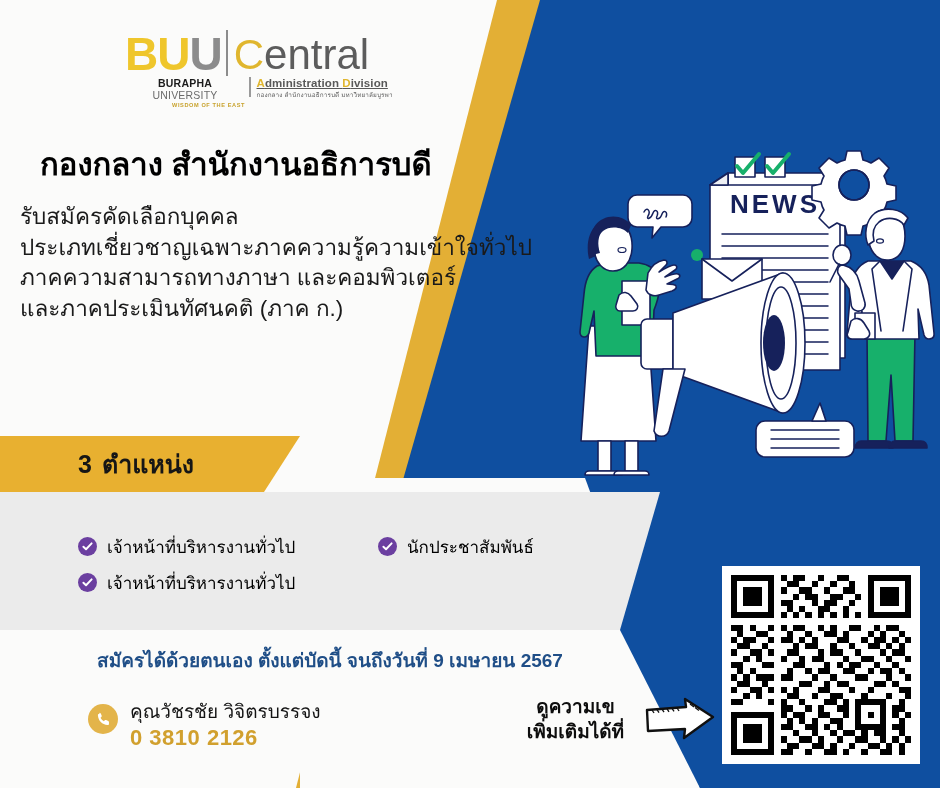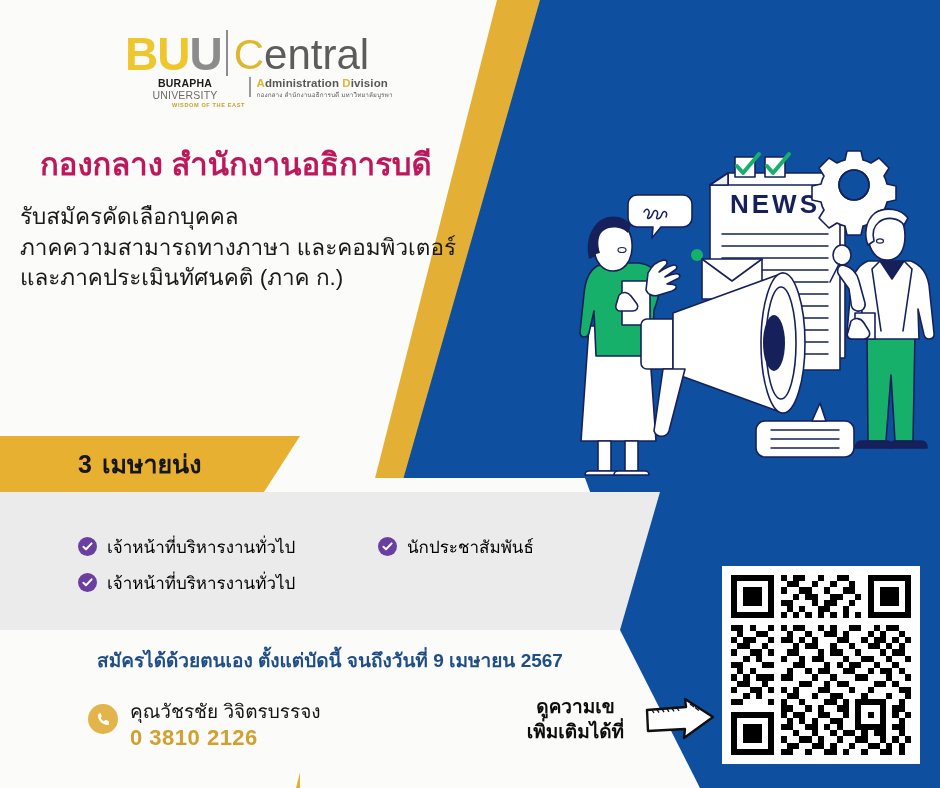--- a/index.html
+++ b/index.html
@@ -35,28 +35,28 @@
   .logo-bl { width: 120px; }
   .burapha {
     font-size: 10.5px; font-weight: bold; color: #1b1b1b; letter-spacing: .2px;
     font-family: "Liberation Sans", sans-serif;
     text-align: center;
   }
   .burapha .thin { font-weight: normal; color: #6b6b6b; }
   .wisdom { font-size: 5.6px; font-weight: bold; color: #C8A22C; letter-spacing: .6px; text-align: right; margin-top: 1px; }
   .logo-divider2 { width: 1.5px; background: #9a9a9a; height: 20px; margin: 0 6px 0 4px; }
   .logo-br { }
-  .adm-line { font-size: 11.5px; font-weight: bold; color: #585858; letter-spacing: .1px; white-space: nowrap; }
+  .adm-line { font-size: 11.5px; font-weight: bold; color: #585858; letter-spacing: .1px; white-space: nowrap; text-decoration: underline; }
   .adm-line .cap2 { color: #E0B62E; }
   .thai-line { font-size: 6.4px; color: #5f5f5f; letter-spacing: .1px; white-space: nowrap; margin-top: 1px; }
 
   
   .headline {
     position: absolute; left: 40px; top: 139px; width: 505px;
-    font-size: 31px; font-weight: bold; color: #be185d; letter-spacing: 0;
+    font-size: 31px; font-weight: bold; color: #000000; letter-spacing: 0;
     white-space: nowrap;
   }
   .body-block {
     position: absolute; left: 20px; top: 202px; width: 545px;
     color: #1a1a1a; font-size: 22.5px; line-height: 30.5px;
   }
   .note {
     position: absolute; left: 20px; top: 392px; width: 545px;
     text-align: center; color: #333; font-size: 15px;
   }
@@ -166,28 +166,29 @@
         <div class="adm-line"><span class="cap2">A</span><span>dministration</span> <span class="cap2">D</span><span>ivision</span></div>
         <div class="thai-line">กองกลาง สำนักงานอธิการบดี มหาวิทยาลัยบูรพา</div>
       </div>
     </div>
   </div>
 
   <div class="headline">กองกลาง สำนักงานอธิการบดี</div>
 
   <div class="body-block">
     <div>รับสมัครคัดเลือกบุคคล</div>
+    <div>ประเภทเชี่ยวชาญเฉพาะภาคความรู้ความเข้าใจทั่วไป</div>
     <div>ภาคความสามารถทางภาษา และคอมพิวเตอร์</div>
     <div>และภาคประเมินทัศนคติ (ภาค ก.)</div>
   </div>
 
 
   <div class="gold-banner">
     <div class="btxt">
-      <span class="num">3</span><span>เมษายน่ง</span>
+      <span class="num">3</span><span>ตำแหน่ง</span>
     </div>
   </div>
 
   <div class="pos-list">
     <div class="pos-row">
       <div class="pos-item col1">
         <span class="check">
           <svg viewBox="0 0 12 12">
               <path d="M1.5 6.2 L4.4 9 L10.5 2.6" fill="none" stroke="#ffffff" stroke-width="2.1" stroke-linecap="round" stroke-linejoin="round"></path>
             </svg>

